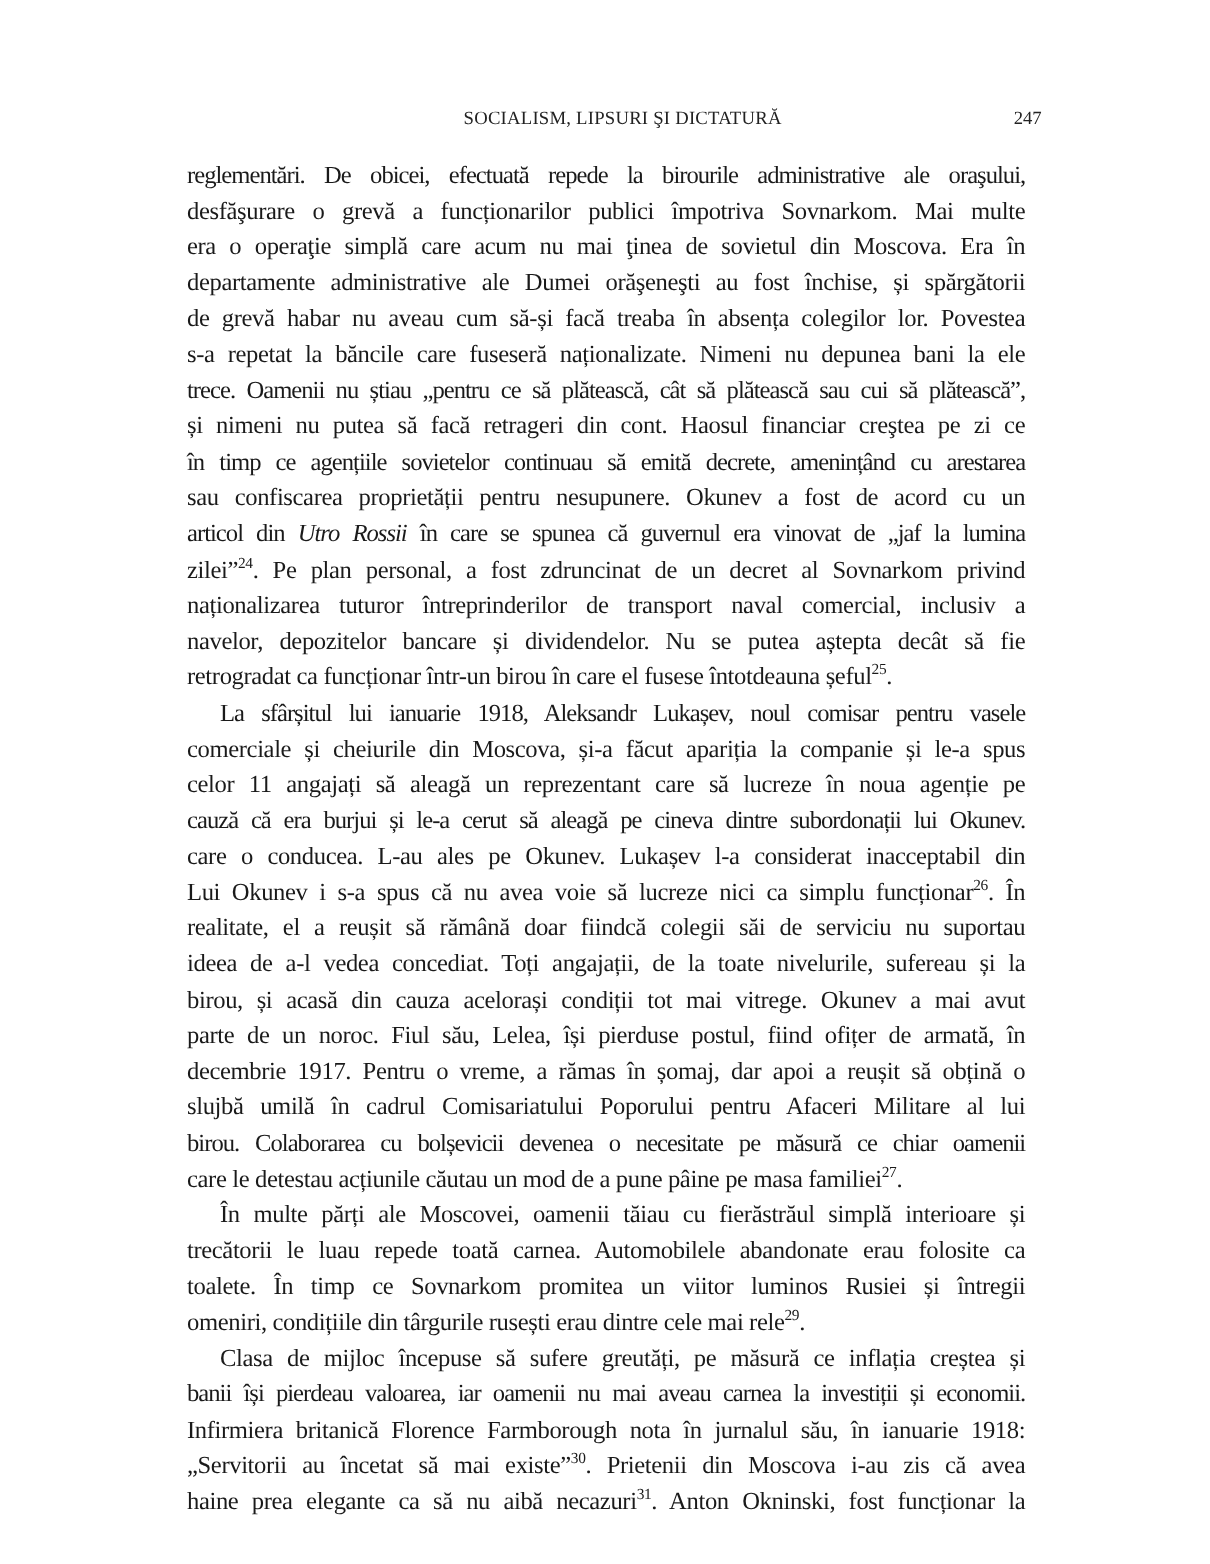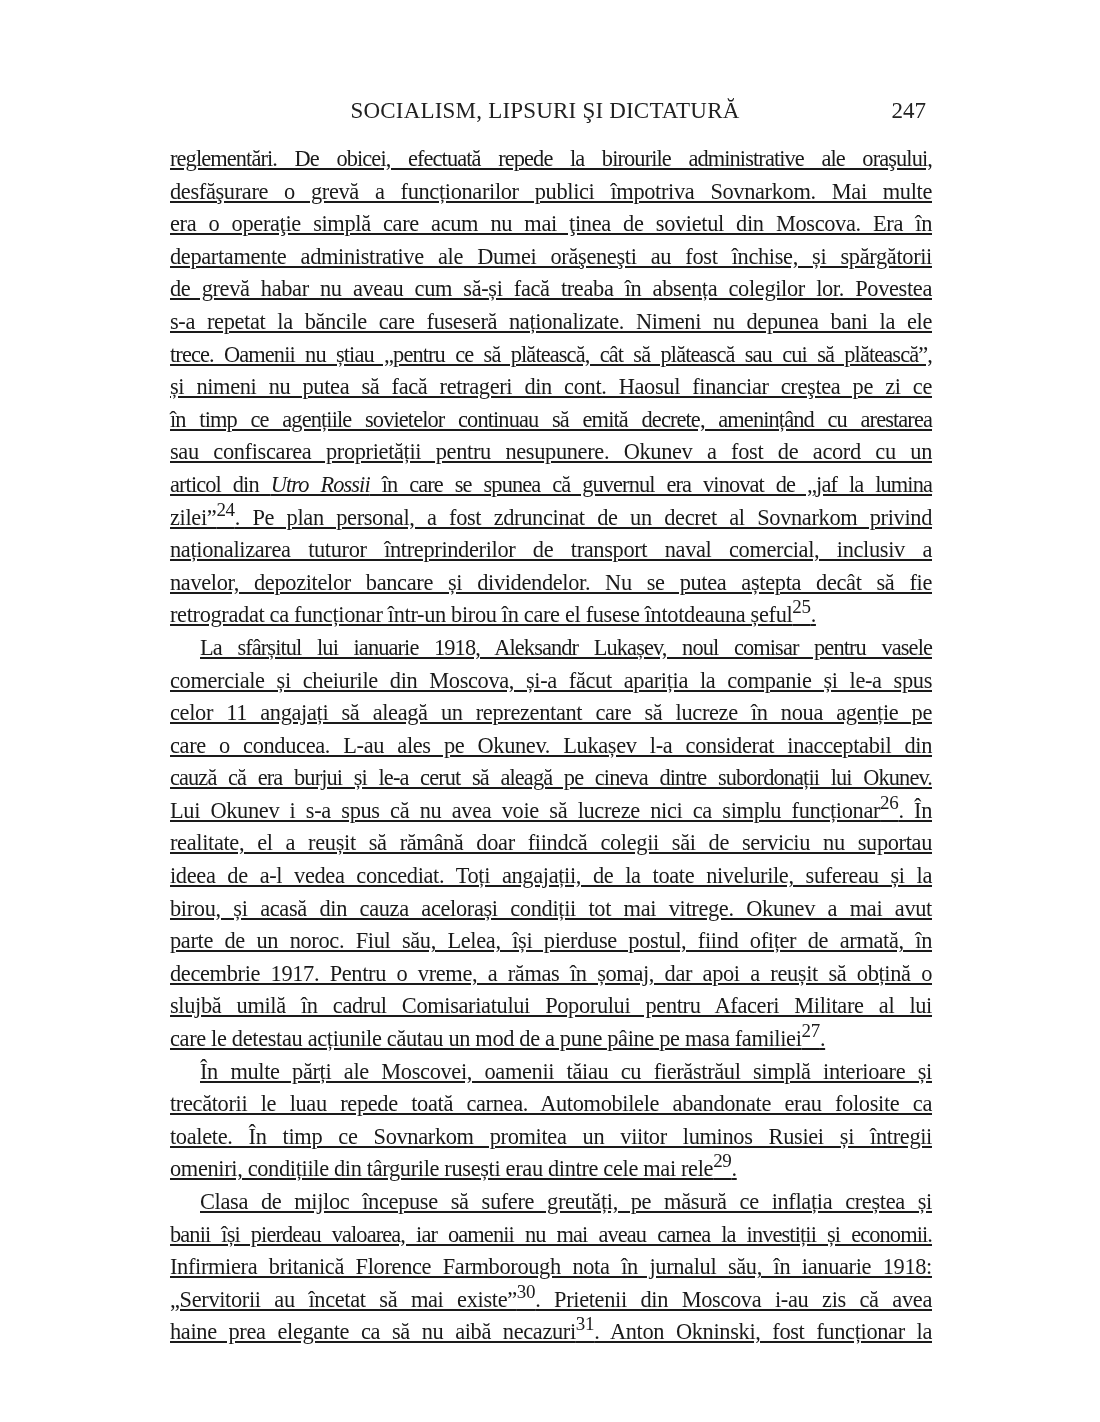--- a/index.html
+++ b/index.html
@@ -1,36 +1,35 @@
 <!DOCTYPE html>
 <html><head>
 <meta charset="utf-8">
 <style>
   html, body { margin: 0; padding: 0; background: #ffffff; }
   body { width: 1100px; height: 1422px; position: relative; overflow: hidden; }
   .page { position: absolute; left: 0; top: 0; width: 1100px; height: 1422px; background: #fff; }
   .running-head {
-    position: absolute; left: 164px; top: 98px; width: 762px; height: 26px;
-    font-family: "Liberation Serif", serif; font-size: 23px; color: #222;
+    position: absolute; left: 185px; top: 98px; width: 762px; height: 26px;
+    font-family: "Liberation Serif", serif; font-size: 17px; color: #222;
   }
   .running-title { position: absolute; left: 0; right: 0; text-align: center; letter-spacing: 0.2px; }
   .page-number { position: absolute; right: 0; top: 0; }
   .body-text {
     position: absolute; left: 170px; top: 143px; width: 762px;
     font-family: "Liberation Serif", serif; font-size: 22.4px; line-height: 32.6px; color: #1a1a1a;
   }
   .line {
     display: block; height: 32.6px; white-space: nowrap; text-align: justify; text-align-last: justify;
     letter-spacing: -0.35px;
-    text-decoration: underline;
   }
   .line.last { text-align-last: left; }
   .line.indent { padding-left: 30px; }
   .tight { letter-spacing: -0.9px; }
-  sup { font-size: 19px; line-height: 0; vertical-align: 9px; }
+  sup { font-size: 14px; line-height: 0; vertical-align: 9px; }
   i { font-style: italic; }
 </style>
 </head>
 <body>
 
 <div class="page">
   <div class="running-head">
     <span class="running-title">SOCIALISM, LIPSURI ŞI DICTATURĂ</span>
     <span class="page-number">247</span>
   </div>
@@ -49,29 +48,30 @@
         <span class="line tight">articol din <i>Utro Rossii</i> în care se spunea că guvernul era vinovat de „jaf la lumina</span>
         <span class="line">zilei”<sup>24</sup>. Pe plan personal, a fost zdruncinat de un decret al Sovnarkom privind</span>
         <span class="line">naționalizarea tuturor întreprinderilor de transport naval comercial, inclusiv a</span>
         <span class="line">navelor, depozitelor bancare și dividendelor. Nu se putea aștepta decât să fie</span>
         <span class="line last">retrogradat ca funcționar într-un birou în care el fusese întotdeauna șeful<sup>25</sup>.</span>
       </div>
       <div>
         <span class="line indent tight">La sfârșitul lui ianuarie 1918, Aleksandr Lukașev, noul comisar pentru vasele</span>
         <span class="line">comerciale și cheiurile din Moscova, și-a făcut apariția la companie și le-a spus</span>
         <span class="line">celor 11 angajați să aleagă un reprezentant care să lucreze în noua agenție pe</span>
+        <span class="line tight">cauză că era burjui și le-a cerut să aleagă pe cineva dintre subordonații lui Okunev.</span>
         <span class="line">care o conducea. L-au ales pe Okunev. Lukașev l-a considerat inacceptabil din</span>
-        <span class="line tight">cauză că era burjui și le-a cerut să aleagă pe cineva dintre subordonații lui Okunev.</span>
         <span class="line">Lui Okunev i s-a spus că nu avea voie să lucreze nici ca simplu funcționar<sup>26</sup>. În</span>
         <span class="line">realitate, el a reușit să rămână doar fiindcă colegii săi de serviciu nu suportau</span>
         <span class="line">ideea de a-l vedea concediat. Toți angajații, de la toate nivelurile, sufereau și la</span>
         <span class="line">birou, și acasă din cauza acelorași condiții tot mai vitrege. Okunev a mai avut</span>
         <span class="line">parte de un noroc. Fiul său, Lelea, își pierduse postul, fiind ofițer de armată, în</span>
         <span class="line">decembrie 1917. Pentru o vreme, a rămas în șomaj, dar apoi a reușit să obțină o</span>
         <span class="line">slujbă umilă în cadrul Comisariatului Poporului pentru Afaceri Militare al lui</span>
+        <span class="line tight">birou. Colaborarea cu bolșevicii devenea o necesitate pe măsură ce chiar oamenii</span>
         <span class="line last">care le detestau acțiunile căutau un mod de a pune pâine pe masa familiei<sup>27</sup>.</span>
       </div>
       <div>
         <span class="line indent">În multe părți ale Moscovei, oamenii tăiau cu fierăstrăul simplă interioare și</span>
         <span class="line">trecătorii le luau repede toată carnea. Automobilele abandonate erau folosite ca</span>
         <span class="line">toalete. În timp ce Sovnarkom promitea un viitor luminos Rusiei și întregii</span>
         <span class="line last">omeniri, condițiile din târgurile rusești erau dintre cele mai rele<sup>29</sup>.</span>
       </div>
       <div>
         <span class="line indent">Clasa de mijloc începuse să sufere greutăți, pe măsură ce inflația creștea și</span>

